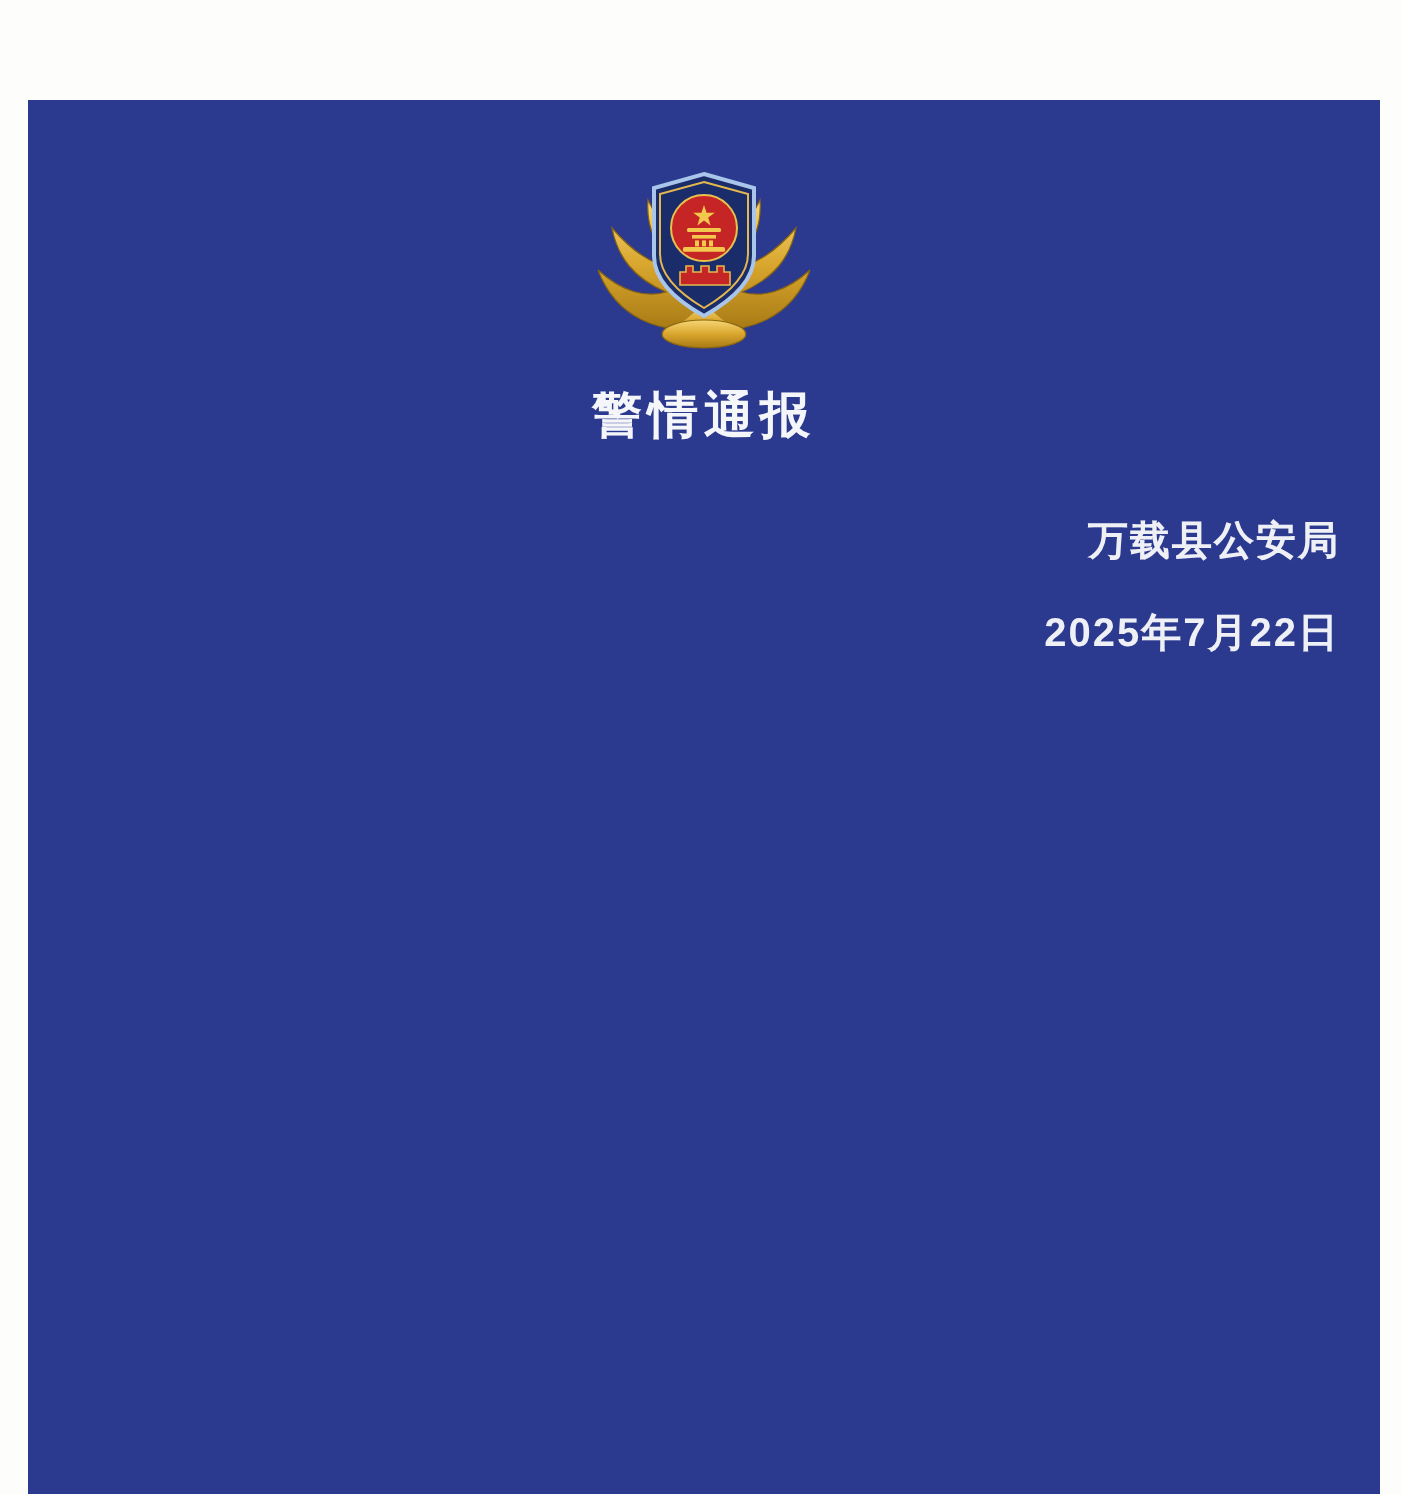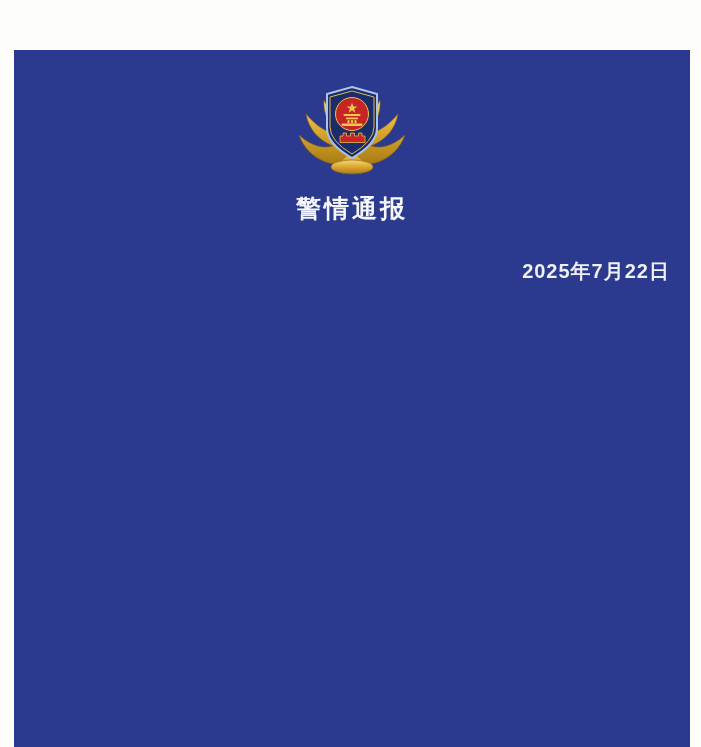--- a/index.html
+++ b/index.html
@@ -113,16 +113,17 @@
       <path d="M50 52 h3 v-3 h3.5 v3 h4 v-3 h4 v3 h4 v-3 h3.5 v3 h3 v6.5 h-25 Z" fill="#c62525" stroke="#e3b84e" stroke-width="0.8"></path>
     </svg>
   </div>
 
   <h1 class="notice-title">警情通报</h1>
 
   <div class="notice-body">
   </div>
 
   <div class="notice-footer">
+    <div class="signature-line">万载县公安局</div>
     <div class="signature-line date-line">2025年7月22日</div>
   </div>
 
 </div>
 
 </body></html>

